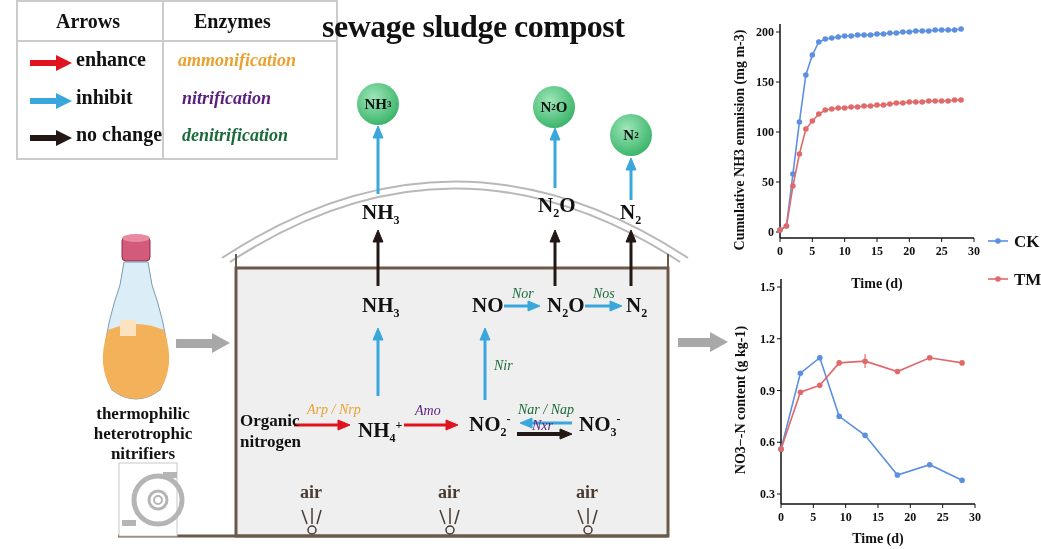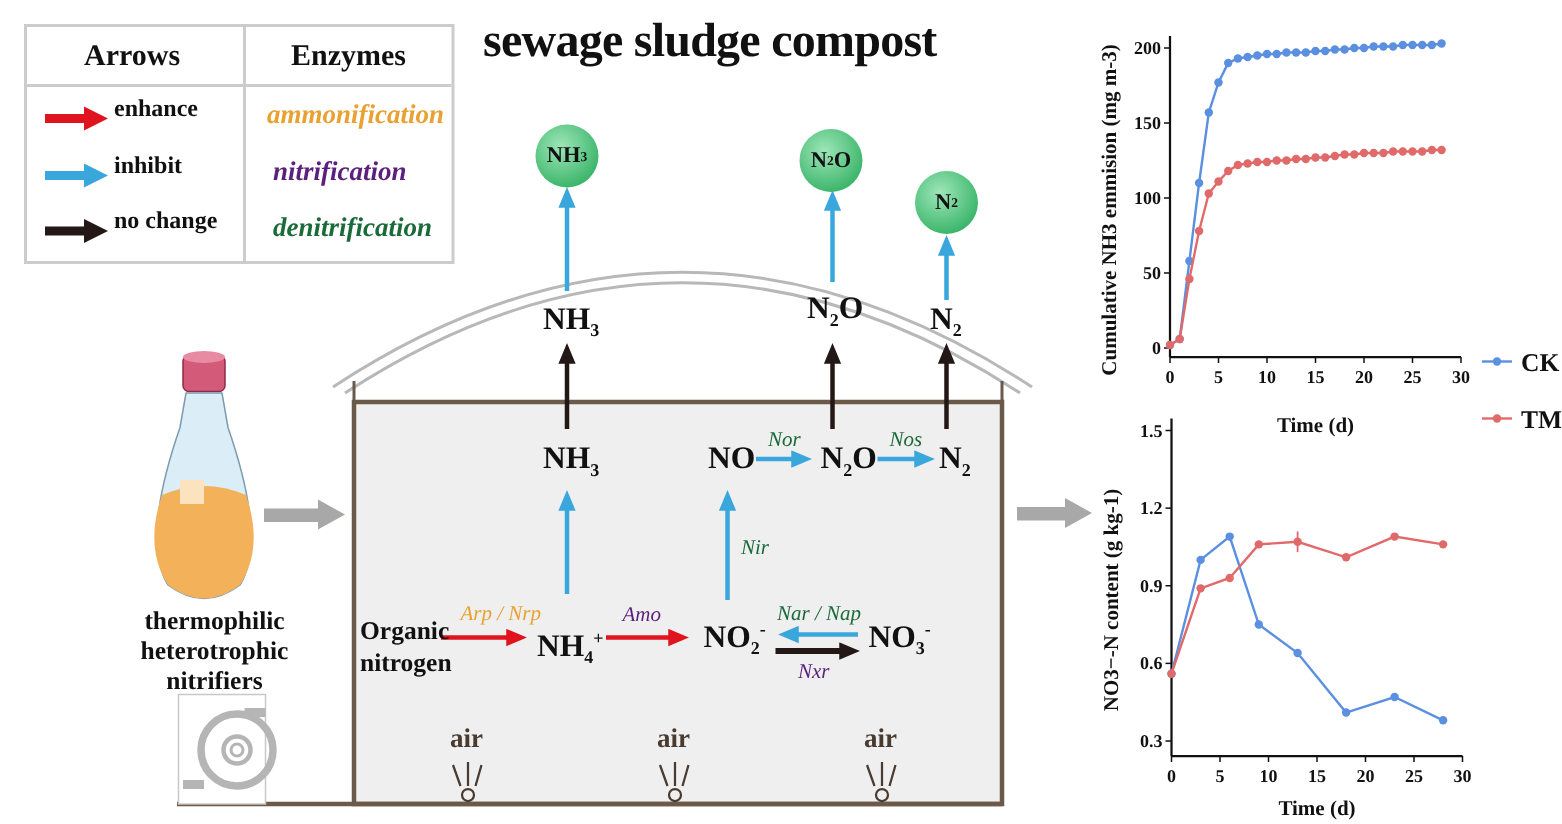--- a/index.html
+++ b/index.html
@@ -1,22 +1,22 @@
 <!DOCTYPE html>
 <html><head>
 <meta charset="utf-8">
 <style>
   html,body{margin:0;padding:0;background:#fff;}
   body{width:1041px;height:549px;position:relative;overflow:hidden;font-family:"Liberation Serif",serif;}
   .abs{position:absolute;}
-  .legend-box{left:16px;top:16px;width:283px;height:156px;border:2px solid #ccc;background:#fff;}
+  .legend-box{left:16px;top:0;width:283px;height:156px;border:2px solid #ccc;background:#fff;padding-left:35px;}
   .legend-box .vdiv{position:absolute;left:144px;top:0;bottom:0;width:2px;background:#ccc;}
   .legend-box .hdiv{position:absolute;left:0;right:0;top:38px;height:2px;background:#ccc;}
   .lg-head{position:absolute;top:8px;font-weight:bold;font-size:20px;color:#111;}
-  .lg-row{position:absolute;font-weight:bold;font-size:16px;color:#111;}
+  .lg-row{position:absolute;font-weight:bold;font-size:20px;color:#111;}
   .enz{position:absolute;font-style:italic;font-weight:bold;font-size:18px;}
   .title{left:322px;top:8px;font-size:32px;font-weight:bold;color:#111;letter-spacing:-0.5px;}
   .chem{font-weight:bold;font-size:21px;color:#111;position:absolute;}
   .chem sub{font-size:12px;}
   .chem sup{font-size:12px;}
   .enzl{font-style:italic;font-size:14px;position:absolute;}
   .gas{position:absolute;width:42px;height:42px;border-radius:50%;background:radial-gradient(circle at 40% 35%,#9ee6b8,#3bb56a 75%);display:flex;align-items:center;justify-content:center;font-weight:bold;font-size:15px;color:#111;}
   .gas sub{font-size:9px;}
   .air{position:absolute;font-weight:bold;font-size:18px;color:#4a3b30;}
   .nitrif{left:88px;top:404px;width:110px;text-align:center;font-weight:bold;font-size:17px;line-height:20px;color:#111;}
@@ -179,21 +179,21 @@
   <div>Organic</div>
   <div>nitrogen</div>
 </div>
 <div class="chem" style="left:358px;top:418px;"><span>NH</span><sub>4</sub><sup>+</sup></div>
 <div class="chem" style="left:469px;top:412px;"><span>NO</span><sub>2</sub><sup>-</sup></div>
 <div class="chem" style="left:579px;top:412px;"><span>NO</span><sub>3</sub><sup>-</sup></div>
 
 <div class="enzl" style="left:295px;top:402px;color:#e9a130;margin-left:12px;">Arp / Nrp</div>
 <div class="enzl" style="left:415px;top:403px;color:#5b1f7e;">Amo</div>
 <div class="enzl" style="left:518px;top:402px;color:#1b6b3a;">Nar / Nap</div>
-<div class="enzl" style="left:532px;top:441px;color:#5b1f7e;">Nxr</div>
+<div class="enzl" style="left:532px;top:418px;color:#5b1f7e;">Nxr</div>
 <div class="enzl" style="left:462px;top:358px;color:#1b6b3a;margin-left:32px;">Nir</div>
 <div class="enzl" style="left:512px;top:286px;color:#1b6b3a;">Nor</div>
 <div class="enzl" style="left:593px;top:286px;color:#1b6b3a;">Nos</div>
 
 <div class="air" style="left:300px;top:482px;">air</div>
 <div class="air" style="left:438px;top:482px;">air</div>
 <div class="air" style="left:576px;top:482px;">air</div>
 
 <div class="abs nitrif">
   <div>thermophilic</div>

